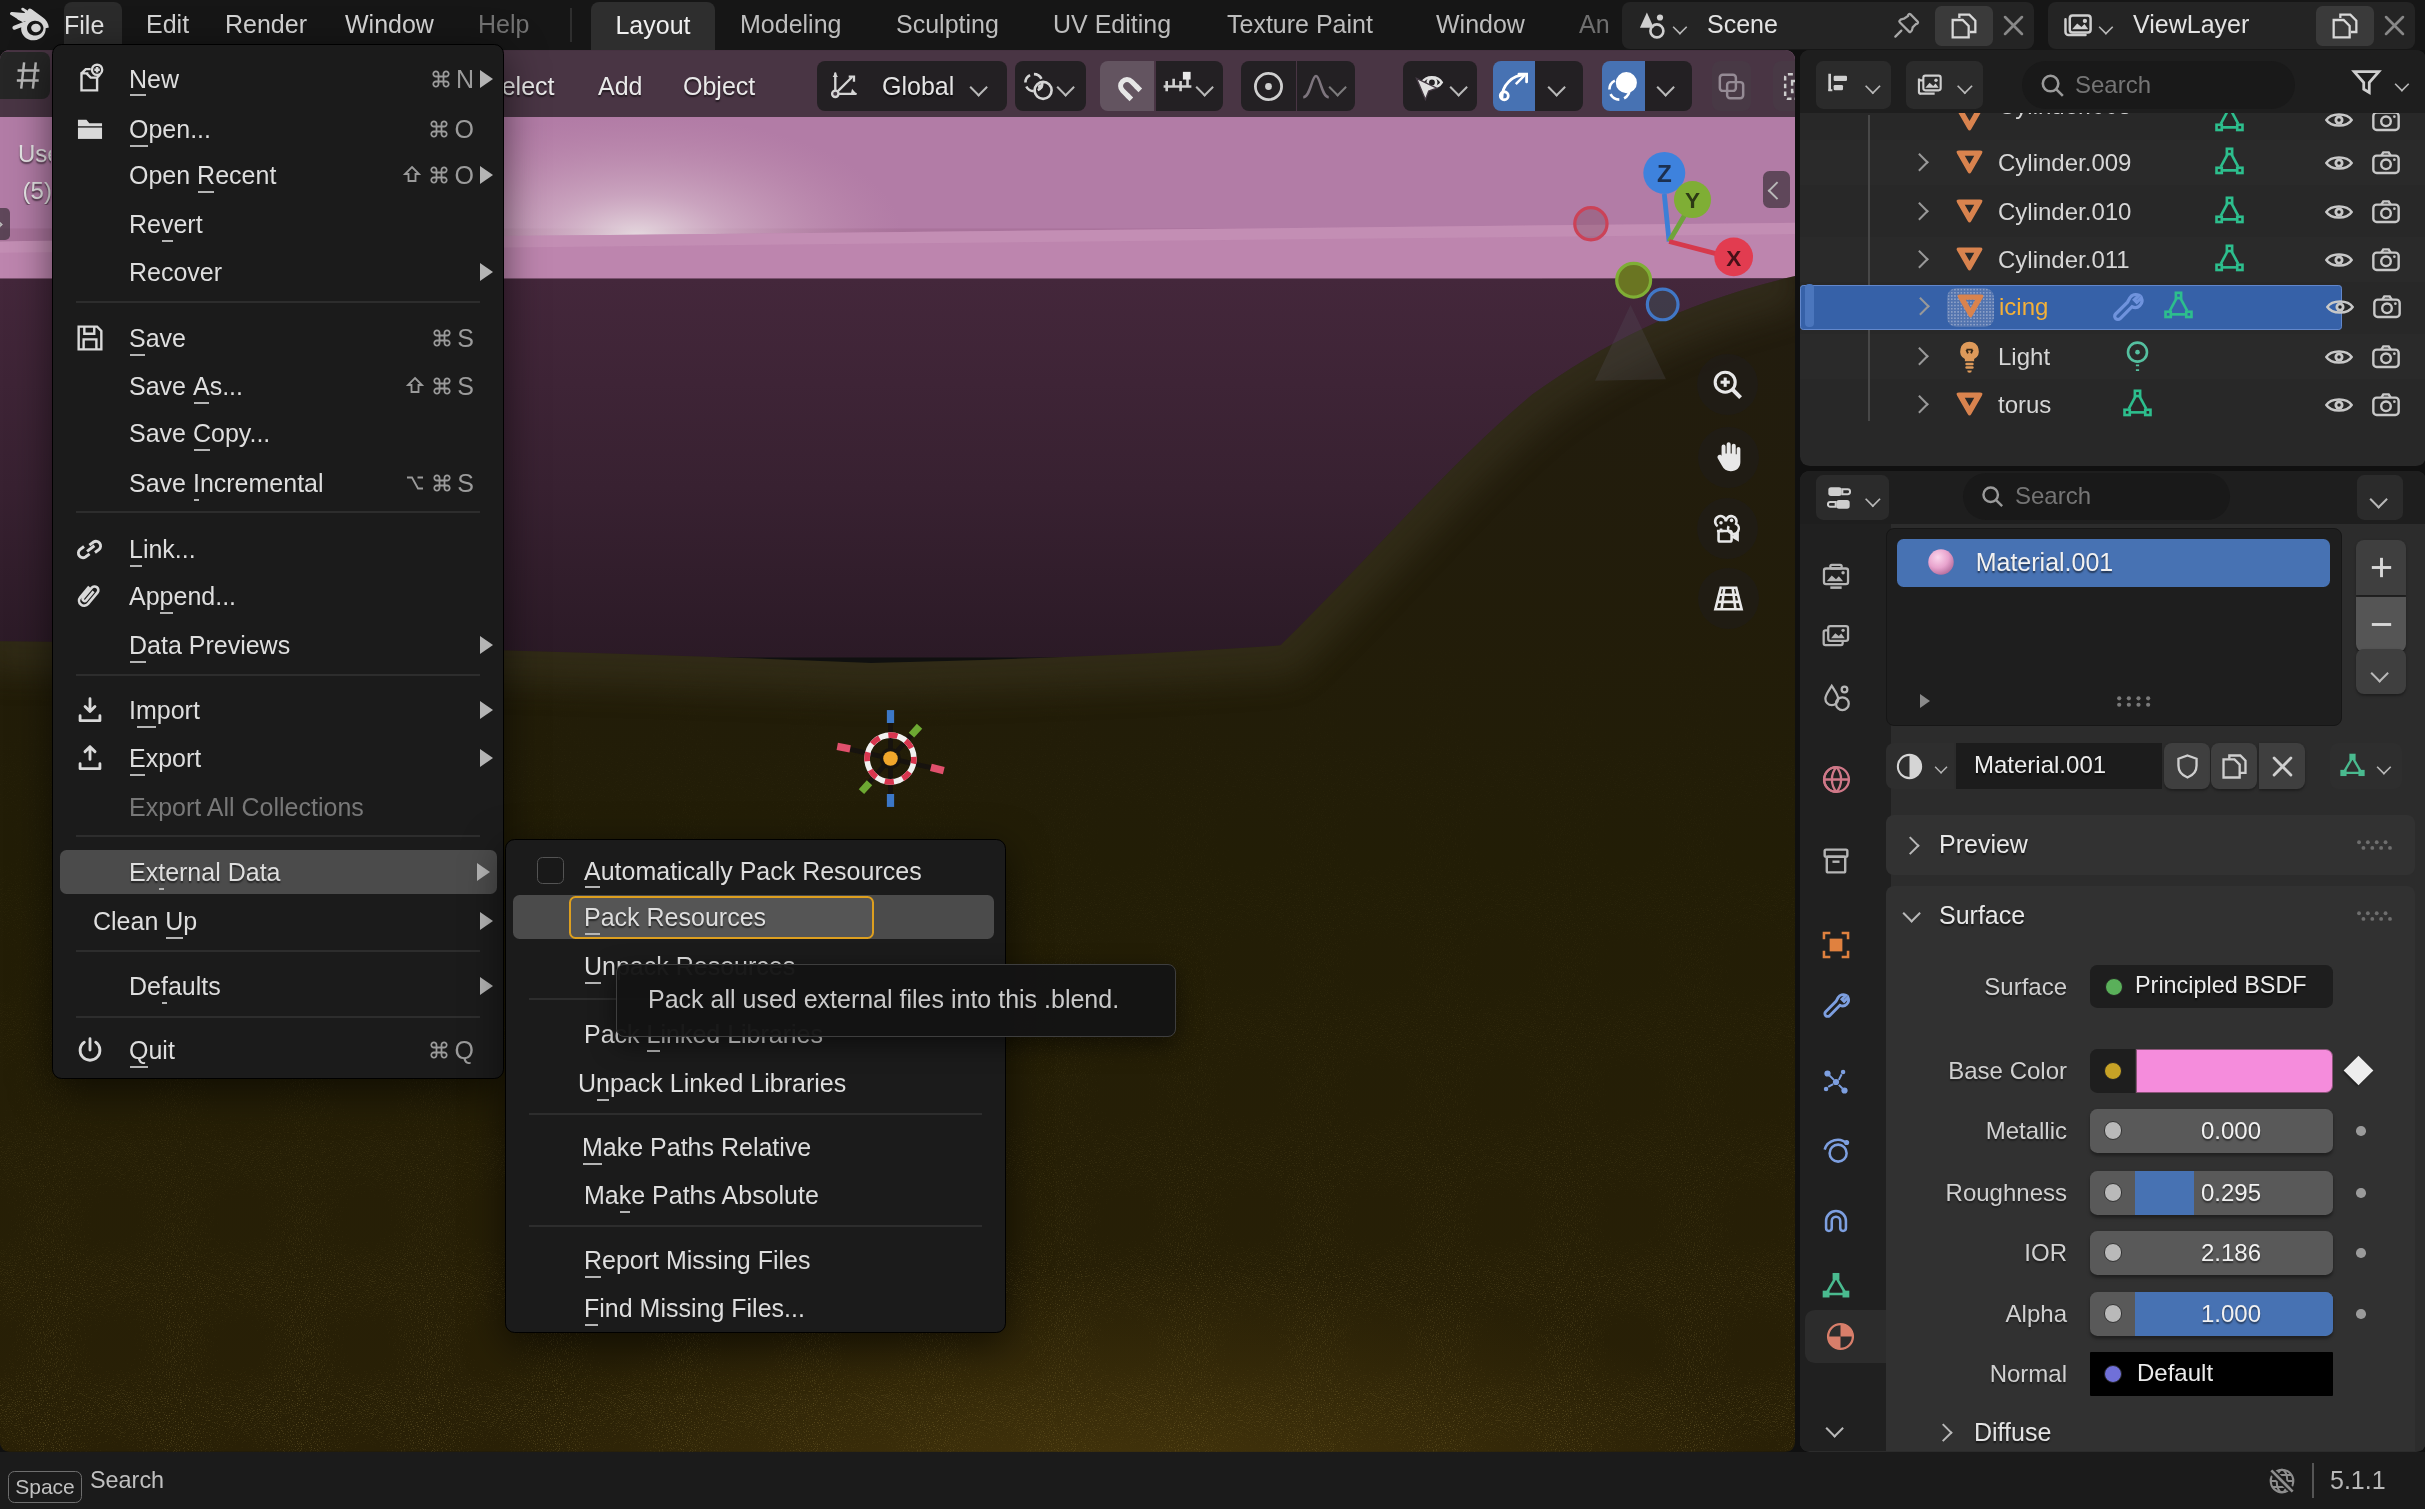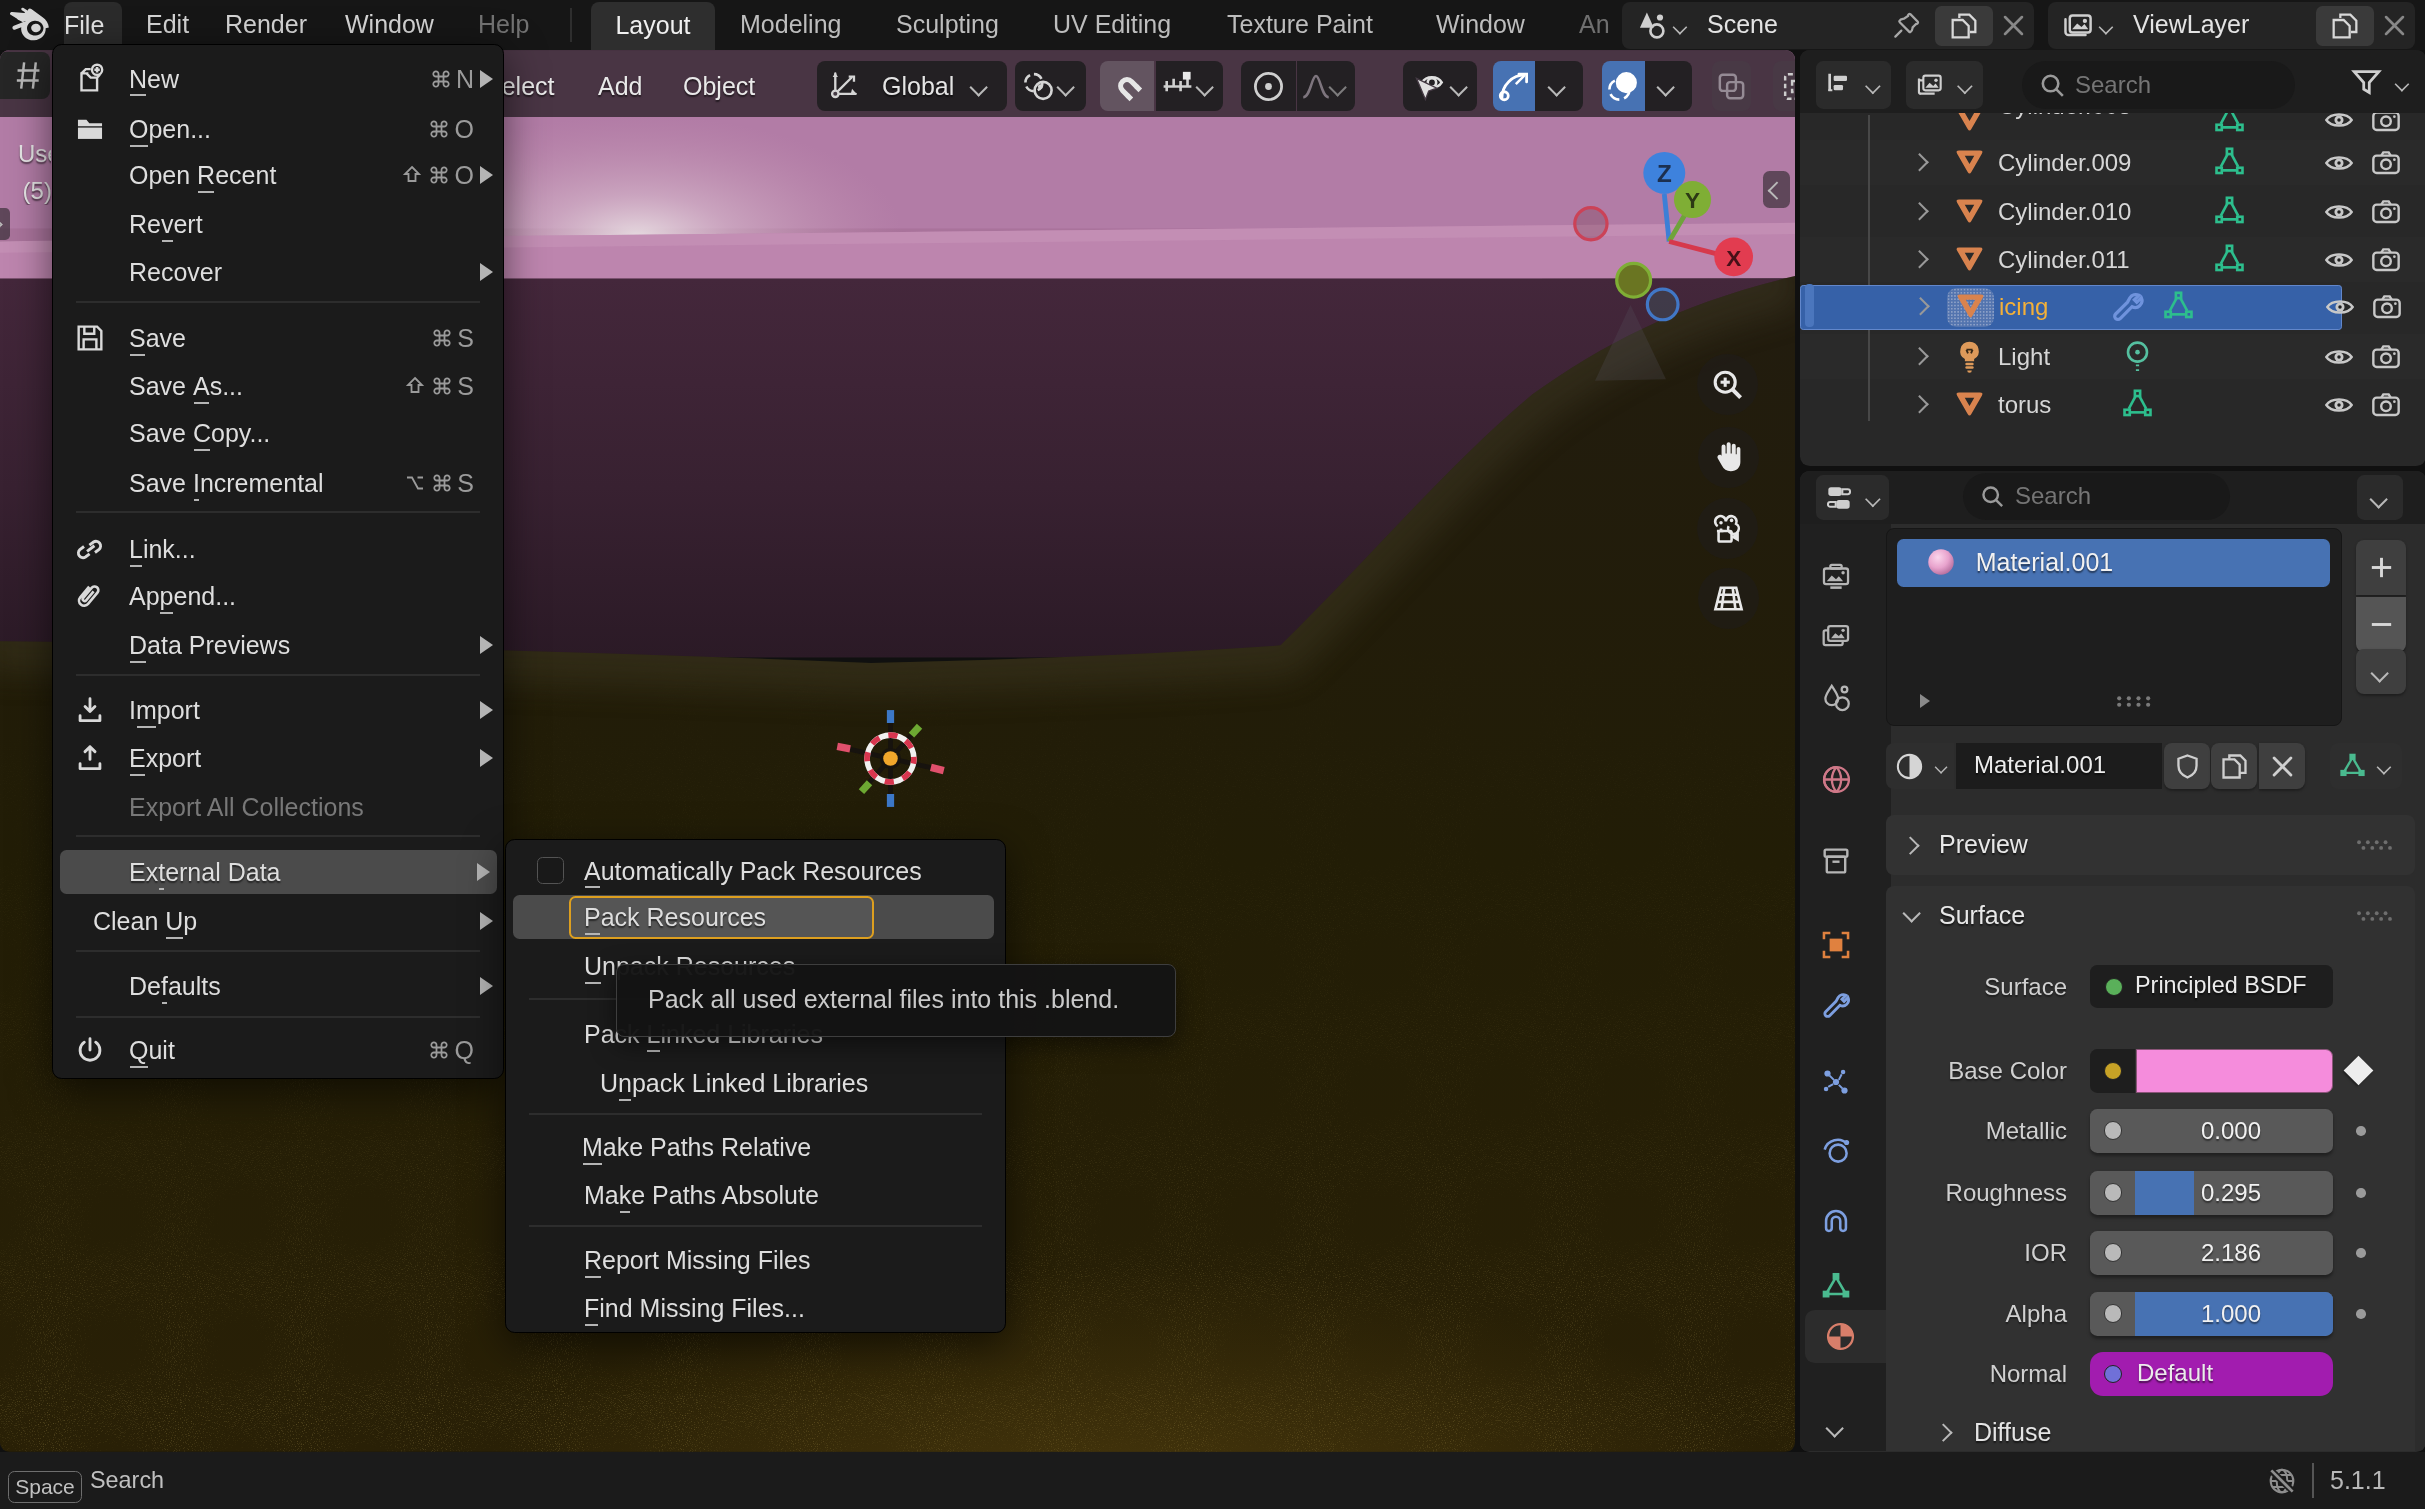--- a/index.html
+++ b/index.html
@@ -734,21 +734,21 @@
     </div>
 <div class="deco" style="top:777px"></div>
 <div class="plabel" style="top:821px">Alpha</div>
 <div class="slider" style="top:821px">
       <div class="abs" style="left:45px;top:0;width:198px;height:44px;background:#4772b3"></div>
       <div class="dot" style="left:13.7px;top:12px;width:18.5px;height:18.5px;background:#b9b9b9;border:0.8px solid #333"></div>
       <div class="slival">1.000</div>
     </div>
 <div class="deco" style="top:838px"></div>
 <div class="plabel" style="top:881px">Normal</div>
-<div class="abs" style="left:290px;top:881px;width:243px;height:44px;background:#a21caf;border-radius:13px">
+<div class="abs" style="left:290px;top:881px;width:243px;height:44px;background:#000000;border-radius:1px">
       <div class="dot" style="left:13.7px;top:13px;width:18px;height:18px;background:#7070d8;border:0.8px solid #222"></div>
       <div class="abs sh" style="left:47px;top:0;height:44px;line-height:42px;color:#ececec;font-size:24px">Default</div>
     </div>
 <div class="chev chevr" style="left:139px;top:952px"></div>
 <div class="abs sh" style="left:174px;top:939px;height:44px;line-height:44px;color:#e4e4e4;font-size:25px">Diffuse</div>
 </div>
 <div class="abs" id="statusbar">
 <div class="abs" style="left:8px;top:19.4px;width:74px;height:32px;border:1.6px solid #6e6e6e;border-radius:6.5px;color:#c0c0c0;font-size:21px;text-align:center;line-height:30px">Space</div>
 <div class="abs" style="left:90px;top:0;height:58px;line-height:56px;color:#c0c0c0;font-size:23.4px">Search</div>
 <svg width="32" height="32" viewBox="0 0 24 24" style="position:absolute;left:2266px;top:13px" fill="none" stroke="#8e8e8e" stroke-width="1.5">
@@ -852,21 +852,21 @@
         </svg>
         <span class="sl">Q</span>
       </span></div>
 </div>
 <div class="abs menu-panel" id="submenu" style="left:505px;top:839px;width:501px;height:494px">
 <div class="mitem" style="top:6.5px"><div class="abs" style="left:31px;top:10.5px;width:27.4px;height:27.4px;background:#191919;border:1.6px solid #535353;border-radius:5.6px"></div><span class="mtxt" style="margin-left:78px"><span class="ul">A</span>utomatically Pack Resources</span></div>
 <div class="mitem" style="top:55px;height:44px"><div class="abs" style="left:7.3px;right:11.3px;top:0;height:44px;background:#4b4b4b;border-radius:6.5px"></div><div class="abs" style="left:63px;top:0.8px;width:305px;height:43px;background:#555;border:2.4px solid #dd9f1f;border-radius:6.5px"></div><span class="mtxt sh" style="margin-left:78px;position:relative;line-height:44px"><span class="ul">P</span>ack Resources</span></div>
 <div class="mitem" style="top:102px"><span class="mtxt" style="margin-left:78px"><span class="ul">U</span>npack Resources</span></div>
 <div class="sep" style="left:22.6px;right:22.6px;top:158px"></div>
 <div class="mitem" style="top:170px"><span class="mtxt" style="margin-left:78px">Pack <span class="ul">L</span>inked Libraries</span></div>
-<div class="mitem" style="top:219px"><span class="mtxt" style="margin-left:94px">U<span class="ul">n</span>pack Linked Libraries</span></div>
+<div class="mitem" style="top:219px"><span class="mtxt" style="margin-left:72px">U<span class="ul">n</span>pack Linked Libraries</span></div>
 <div class="sep" style="left:22.6px;right:22.6px;top:273px"></div>
 <div class="mitem" style="top:283px"><span class="mtxt" style="margin-left:76px"><span class="ul">M</span>ake Paths Relative</span></div>
 <div class="mitem" style="top:331px"><span class="mtxt" style="margin-left:78px">Ma<span class="ul">k</span>e Paths Absolute</span></div>
 <div class="sep" style="left:22.6px;right:22.6px;top:385px"></div>
 <div class="mitem" style="top:396px"><span class="mtxt" style="margin-left:78px"><span class="ul">R</span>eport Missing Files</span></div>
 <div class="mitem" style="top:444px"><span class="mtxt" style="margin-left:78px"><span class="ul">F</span>ind Missing Files...</span></div>
 </div>
 <div class="abs" id="tooltip" style="left:616px;top:964px;width:560px;height:73px;background:rgba(20,20,20,.97);border:1.6px solid #3e3e3e;border-radius:8px;box-shadow:0 8px 24px rgba(0,0,0,.5)">
 <div class="abs" style="left:31px;top:0;height:71px;line-height:69px;color:#c9c9c9;font-size:25px">Pack all used external files into this .blend.</div>
 </div>

